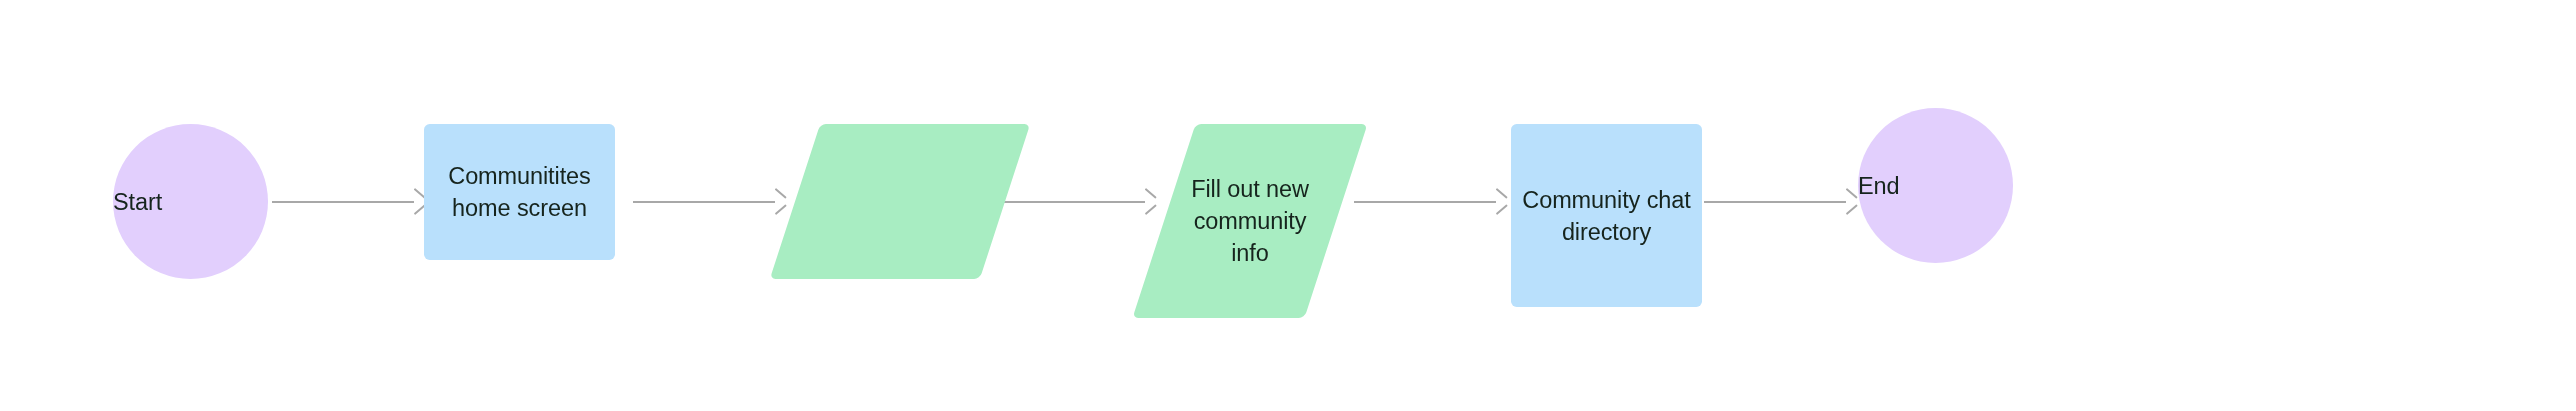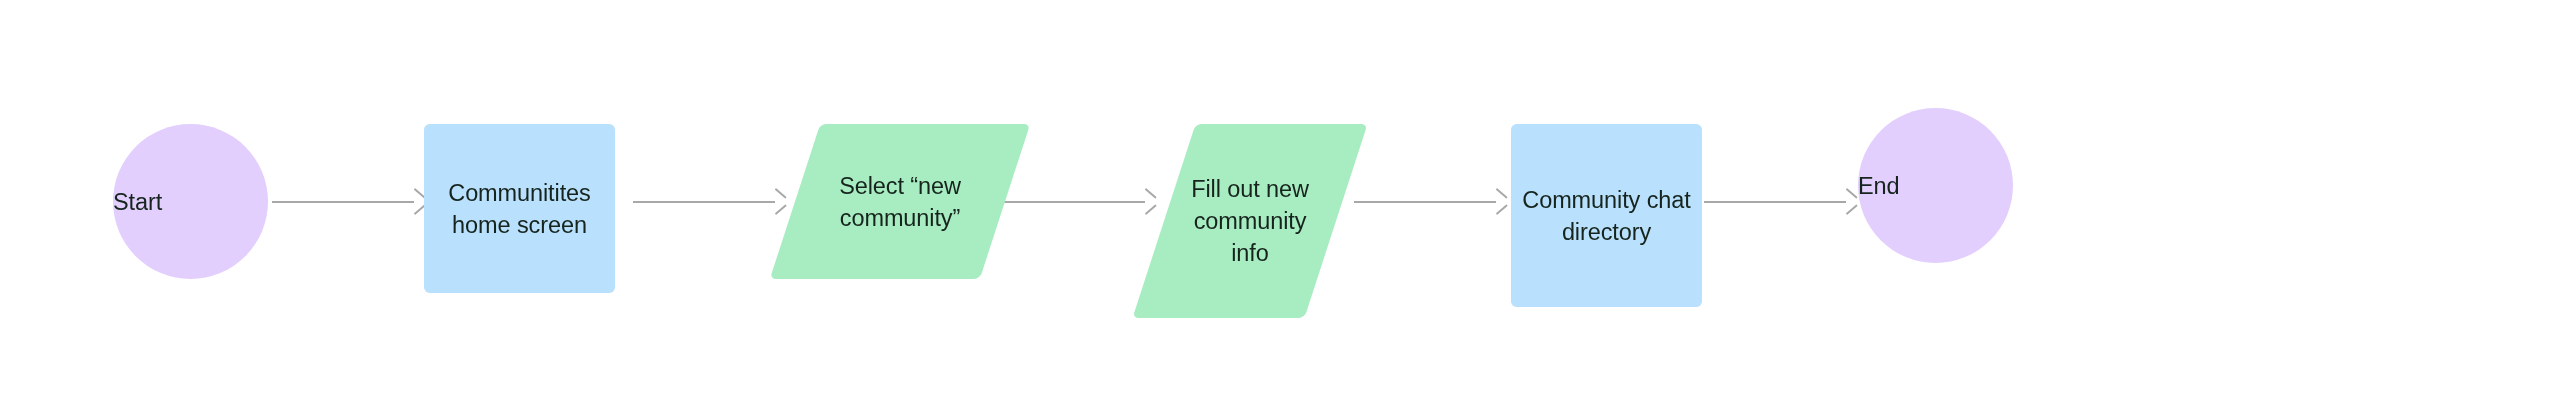--- a/index.html
+++ b/index.html
@@ -122,34 +122,32 @@
 
   <div class="terminator" style="left:113px; top:124px; width:155px; height:155px;">
     <span class="node-label">Start</span>
   </div>
 
   <div class="connector" style="left:272px; top:189px; width:151px;">
     <div class="shaft"></div>
     <div class="head"></div>
   </div>
 
-  <div class="process" style="left:424px; top:124px; width:191px; height:169px;">
+  <div class="process" style="left:424px; top:124px; width:191px; height:136px;">
     <span class="node-label">Communitites
 home screen</span>
   </div>
 
   <div class="connector" style="left:633px; top:189px; width:151px;">
     <div class="shaft"></div>
     <div class="head"></div>
   </div>
 
   <div class="io" style="left:795px; top:124px; width:210px; height:155px;">
     <div class="skewed"></div>
-    <span class="node-label">Select “new
-community”</span>
   </div>
 
   <div class="connector" style="left:1003px; top:189px; width:151px;">
     <div class="shaft"></div>
     <div class="head"></div>
   </div>
 
   <div class="io" style="left:1164px; top:124px; width:172px; height:194px;">
     <div class="skewed"></div>
     <span class="node-label">Fill out new

